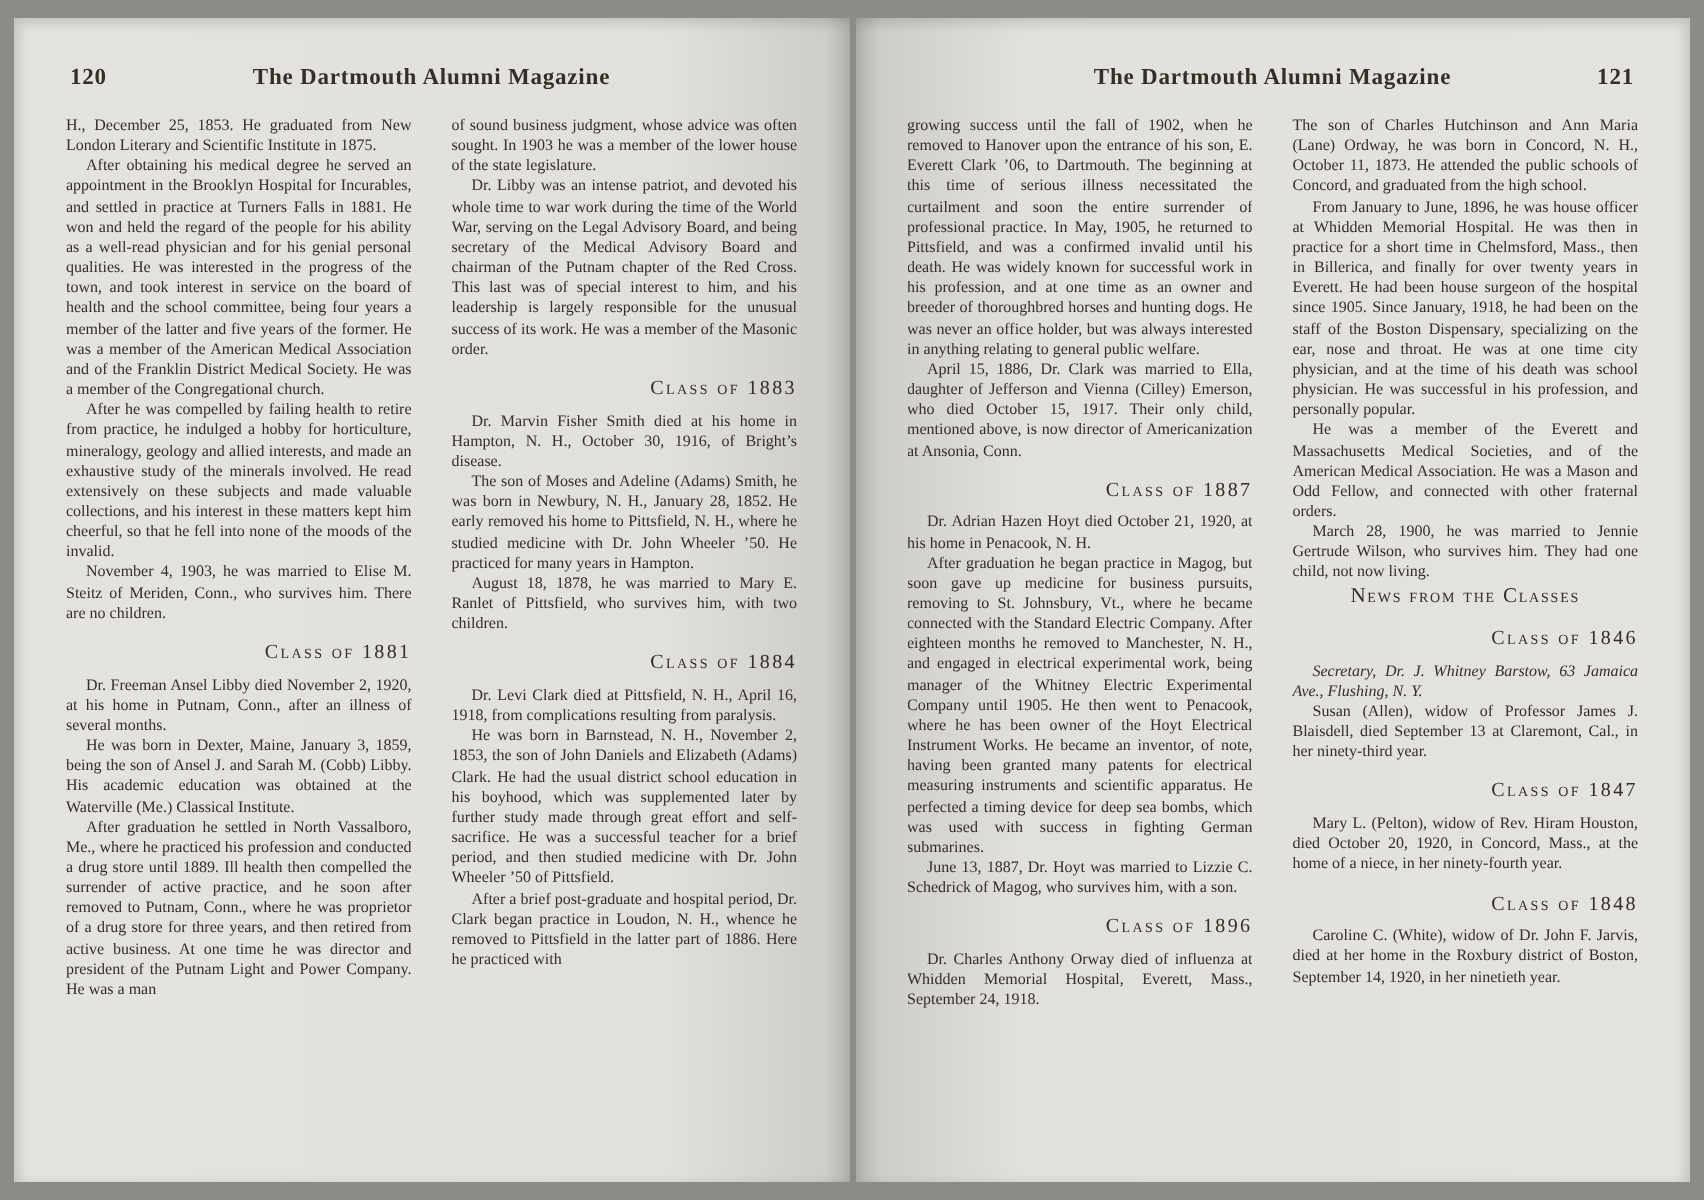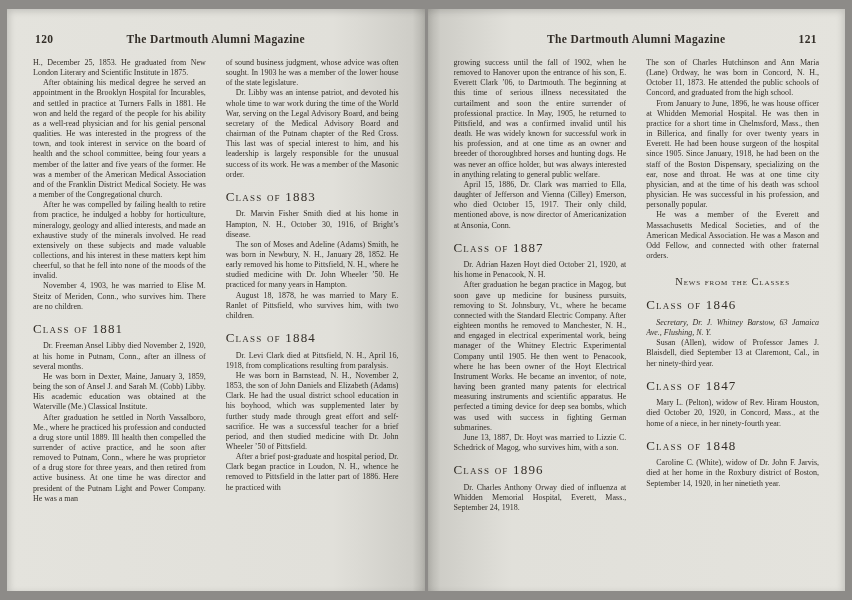--- a/index.html
+++ b/index.html
@@ -48,32 +48,32 @@
     flex: 1;
     text-align: justify;
     font-size: 8px;
     line-height: 1.27;
     overflow: hidden;
   }
   .blk.p   { text-indent: 10px; }
   .blk.cont{ text-indent: 0; }
   .blk.sec { text-indent: 10px; font-style: italic; }
   .blk.h {
-    text-align: left; text-indent: 0;
+    text-align: right; text-indent: 0;
     font-variant: small-caps;
     letter-spacing: 1.2px;
-    font-size: 13px;
+    font-size: 10px;
     margin: 9px 0 4px;
   }
   .blk.hnews {
     text-align: center; text-indent: 0;
     font-variant: small-caps;
     letter-spacing: .9px;
     font-size: 10.5px;
-    margin: 14px 0 5px;
+    margin: 0 0 5px;
   }
 </style>
 </head>
 <body>
 
 <div class="spread">
 
   <div class="page page-left">
     <div class="page-header">
       <span class="pagenum">120</span>
@@ -118,20 +118,21 @@
           <div class="blk p">Dr. Adrian Hazen Hoyt died October 21, 1920, at his home in Penacook, N. H.</div>
           <div class="blk p">After graduation he began practice in Magog, but soon gave up medicine for business pursuits, removing to St. Johnsbury, Vt., where he became connected with the Standard Electric Company. After eighteen months he removed to Manchester, N. H., and engaged in electrical experimental work, being manager of the Whitney Electric Experimental Company until 1905. He then went to Penacook, where he has been owner of the Hoyt Electrical Instrument Works. He became an inventor, of note, having been granted many patents for electrical measuring instruments and scientific apparatus. He perfected a timing device for deep sea bombs, which was used with success in fighting German submarines.</div>
           <div class="blk p">June 13, 1887, Dr. Hoyt was married to Lizzie C. Schedrick of Magog, who survives him, with a son.</div>
           <div class="blk h">Class of 1896</div>
           <div class="blk p">Dr. Charles Anthony Orway died of influenza at Whidden Memorial Hospital, Everett, Mass., September 24, 1918.</div>
         </div>
       <div class="col">
           <div class="blk cont">The son of Charles Hutchinson and Ann Maria (Lane) Ordway, he was born in Concord, N. H., October 11, 1873. He attended the public schools of Concord, and graduated from the high school.</div>
           <div class="blk p">From January to June, 1896, he was house officer at Whidden Memorial Hospital. He was then in practice for a short time in Chelmsford, Mass., then in Billerica, and finally for over twenty years in Everett. He had been house surgeon of the hospital since 1905. Since January, 1918, he had been on the staff of the Boston Dispensary, specializing on the ear, nose and throat. He was at one time city physician, and at the time of his death was school physician. He was successful in his profession, and personally popular.</div>
           <div class="blk p">He was a member of the Everett and Massachusetts Medical Societies, and of the American Medical Association. He was a Mason and Odd Fellow, and connected with other fraternal orders.</div>
+          <div class="blk p">March 28, 1900, he was married to Jennie Gertrude Wilson, who survives him. They had one child, not now living.</div>
           <div class="blk hnews">News from the Classes</div>
           <div class="blk h">Class of 1846</div>
           <div class="blk sec">Secretary, Dr. J. Whitney Barstow, 63 Jamaica Ave., Flushing, N. Y.</div>
           <div class="blk p">Susan (Allen), widow of Professor James J. Blaisdell, died September 13 at Claremont, Cal., in her ninety-third year.</div>
           <div class="blk h">Class of 1847</div>
           <div class="blk p">Mary L. (Pelton), widow of Rev. Hiram Houston, died October 20, 1920, in Concord, Mass., at the home of a niece, in her ninety-fourth year.</div>
           <div class="blk h">Class of 1848</div>
           <div class="blk p">Caroline C. (White), widow of Dr. John F. Jarvis, died at her home in the Roxbury district of Boston, September 14, 1920, in her ninetieth year.</div>
         </div>
     </div>

